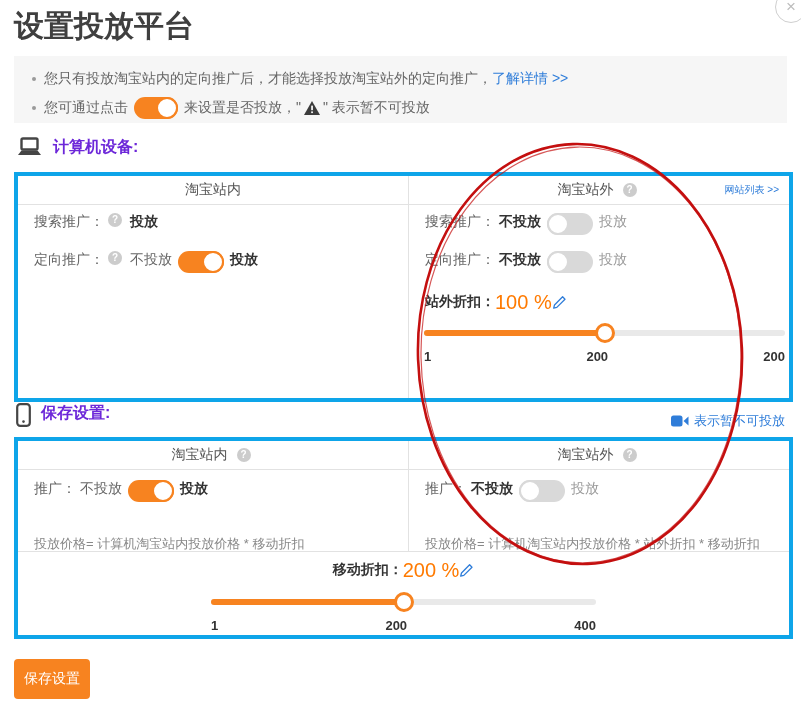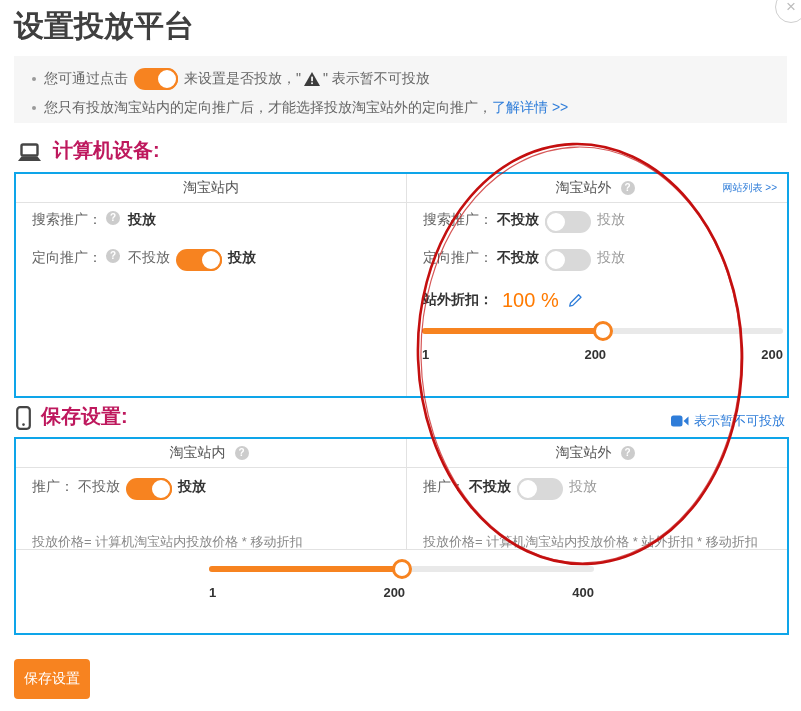--- a/index.html
+++ b/index.html
@@ -21,28 +21,28 @@
   
   .toggle{display:inline-block;width:46px;height:22px;border-radius:12px;position:relative;
     vertical-align:middle;margin:0 6px;cursor:pointer;flex:none;}
   .toggle .knob{position:absolute;top:0;width:22px;height:22px;border-radius:50%;background:#fff;box-sizing:border-box;}
   .toggle.on{background:#f78320;}
   .toggle.on .knob{right:0;border:2px solid #f78320;}
   .toggle.off{background:#d9d9d9;}
   .toggle.off .knob{left:0;border:2px solid #d9d9d9;}
   .toggle.mini{width:44px;height:22px;}
   
-  .sec-label{position:absolute;left:16px;display:flex;align-items:flex-end;gap:10px;
-    font-size:20px;font-weight:bold;color:#be185d;}
+  .sec-label{position:absolute;left:16px;display:flex;align-items:flex-start;gap:10px;
+    font-size:16px;font-weight:bold;color:#6d28d9;}
   #comp-label{top:137px;}
   #mob-label{top:403px;}
   .video-link{position:absolute;top:412px;right:16px;display:flex;align-items:center;gap:5px;
     color:#2f7dd9;font-size:13px;cursor:pointer;}
   
-  .table{position:absolute;left:14px;width:771px;border:2px solid #0ea5e9;background:#fff;}
+  .table{position:absolute;left:14px;width:771px;border:4px solid #0ea5e9;background:#fff;}
   #comp-table{top:172px;height:222px;}
   #mob-table{top:437px;height:194px;}
   .thead{height:28px;border-bottom:1px solid #e2e2e2;display:flex;position:relative;}
   .th{display:flex;align-items:center;justify-content:center;gap:5px;color:#555;}
   .th.lft{width:390px;border-right:1px solid #e2e2e2;flex:none;}
   .th.rgt{flex:1;}
   .hdr-link{position:absolute;right:10px;top:0;line-height:28px;font-size:10px;}
   .tbody{display:flex;}
   .cleft{width:390px;border-right:1px solid #e2e2e2;flex:none;padding-top:8px;}
   .cright{flex:1;padding-top:8px;}
@@ -50,21 +50,21 @@
   #mob-table .twocol{height:81px;}
   #mob-table .cleft,#mob-table .cright{padding-top:10px;}
   .row{height:38px;display:flex;align-items:flex-start;padding-left:16px;color:#666;white-space:nowrap;}
   #mob-table .row{height:36px;}
   .b{font-weight:bold;color:#333;}
   .dim{color:#9a9a9a;}
   .q{width:14px;height:14px;border-radius:50%;background:#ccc;color:#fff;font-size:10px;
     line-height:14px;text-align:center;font-weight:bold;flex:none;display:inline-block;margin:0 4px;}
   .formula{padding-left:16px;font-size:13px;color:#888;height:24px;line-height:24px;margin-top:10px;white-space:nowrap;}
   #mob-table .formula{margin-top:16px;}
-  .disc-line{padding-left:16px;display:flex;align-items:center;gap:9px;height:26px;}
+  .disc-line{padding-left:16px;display:flex;align-items:center;height:26px;}
   .disc-label{font-weight:bold;color:#333;}
   .disc-val{font-size:20px;color:#ff7a00;}
   .pencil{cursor:pointer;display:inline-flex;}
   
   .slider{position:relative;height:20px;}
   .slider .track{position:absolute;left:0;right:0;top:7px;height:6px;background:#e9e9e9;border-radius:3px;}
   .slider .fill{position:absolute;left:0;top:7px;height:6px;width:50%;background:#f78320;border-radius:3px;}
   .slider .handle{position:absolute;left:50%;top:0;width:20px;height:20px;margin-left:-10px;border-radius:50%;
     background:#fff;border:3px solid #f78320;box-sizing:border-box;cursor:pointer;}
   .slabels{display:flex;justify-content:space-between;font-weight:bold;font-size:13px;color:#333;margin-top:6px;}
@@ -80,41 +80,41 @@
   
   .overlay{position:absolute;left:0;top:0;pointer-events:none;}
 </style>
 </head>
 <body>
 
 <div class="title">设置投放平台</div>
 <div class="close-btn">×</div>
 
 <div class="notice">
+  <div class="nline">
+    <span class="dot"></span>
+    <span>您只有投放淘宝站内的定向推广后，才能选择投放淘宝站外的定向推广，</span>
+    <a class="link">了解详情 &gt;&gt;</a>
+  </div>
   <div class="nline">
     <span class="dot"></span>
     <span>您可通过点击</span>
     <span class="toggle on mini">
         <span class="knob"></span>
       </span>
     <span>来设置是否投放，"</span>
     <span style="display:inline-flex;margin:0 3px;">
       <svg width="16" height="14" viewBox="0 0 16 14">
           <path d="M8 0 16 14H0z" fill="#3c3c3c"></path>
           <rect x="7.2" y="4.6" width="1.7" height="4.6" fill="#fff"></rect>
           <rect x="7.2" y="10.4" width="1.7" height="1.7" fill="#fff"></rect>
         </svg>
     </span>
     <span>" 表示暂不可投放</span>
   </div>
-  <div class="nline">
-    <span class="dot"></span>
-    <span>您只有投放淘宝站内的定向推广后，才能选择投放淘宝站外的定向推广，</span>
-    <a class="link">了解详情 &gt;&gt;</a>
-  </div>
 </div>
 
 <div class="sec-label" id="comp-label">
   <span style="display:inline-flex;">
     <svg width="27" height="21" viewBox="0 0 27 21">
         <rect x="5.5" y="1.5" width="16" height="11" rx="1.5" fill="none" stroke="#454545" stroke-width="2.4"></rect>
         <path d="M2 18h23l-3.5-4.5h-16z" fill="#454545"></path>
       </svg>
   </span>
   <span>计算机设备:</span>
@@ -237,20 +237,29 @@
         <span class="b" style="margin-left:4px;">不投放</span>
         <span class="toggle off">
             <span class="knob"></span>
           </span>
         <span class="dim">投放</span>
       </div>
       <div class="formula">投放价格= 计算机淘宝站内投放价格 * 站外折扣 * 移动折扣</div>
     </div>
   </div>
   <div class="mob-disc">
+    <div class="disc-line">
+      <span class="disc-label">移动折扣：</span>
+      <span class="disc-val">200 %</span>
+      <span class="pencil">
+        <svg width="15" height="15" viewBox="0 0 15 15">
+            <path d="M10.6 1.8 13 4.2 4.8 12.4 1.7 13.2 2.5 10z" fill="none" stroke="#2f7dd9" stroke-width="1.3" stroke-linejoin="round"></path>
+          </svg>
+      </span>
+    </div>
     <div class="slider mob-slider">
       <div class="track"></div>
       <div class="fill"></div>
       <div class="handle"></div>
     </div>
     <div class="slabels mob-slabels">
       <span>1</span>
       <span>200</span>
       <span>400</span>
     </div>

